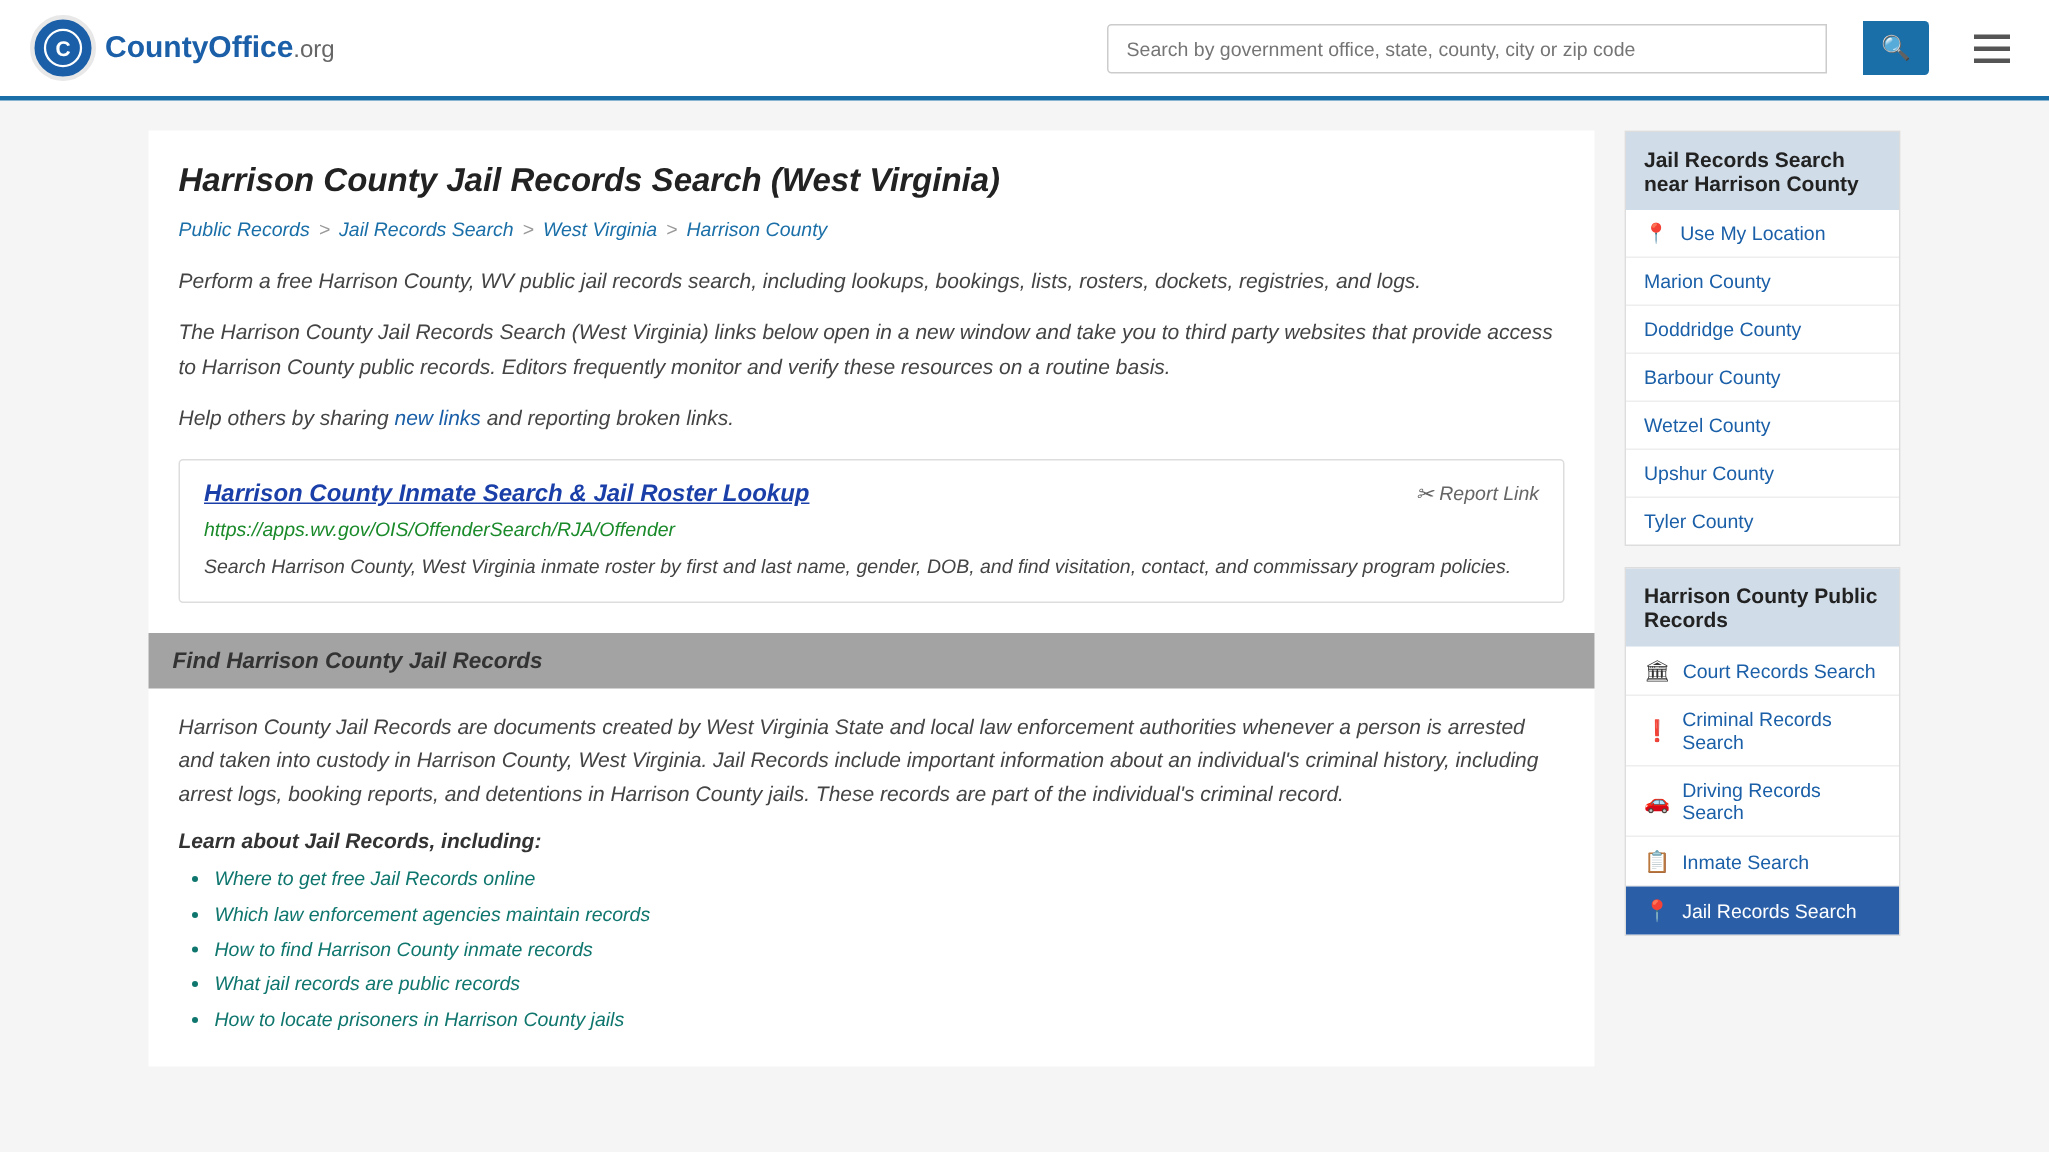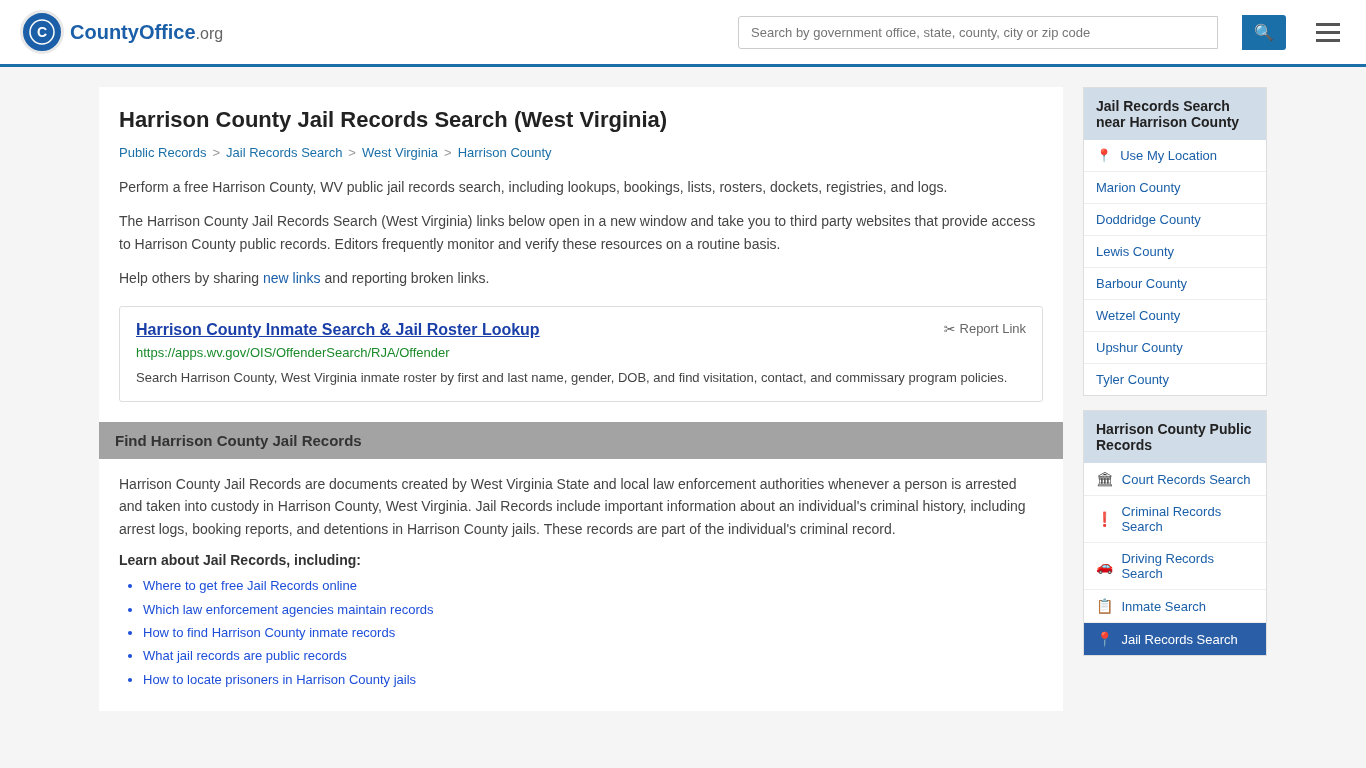--- a/index.html
+++ b/index.html
@@ -85,20 +85,21 @@
       max-width: 1200px;
       margin: 0 auto;
       padding: 20px 16px;
       display: flex;
       gap: 20px;
     }
     #content {
       flex: 1;
       background: #fff;
       padding: 20px;
+      font-style: italic;
     }
     #sidebar {
       width: 184px;
       flex-shrink: 0;
     }
 
     
     h1.page-title {
       font-size: 22px;
       font-weight: bold;
@@ -172,21 +173,21 @@
       background: #a3a3a3;
       padding: 10px 16px;
       margin: 20px -20px 14px -20px;
       font-weight: bold;
       font-size: 15px;
     }
 
     .body-text { font-size: 14px; color: #444; line-height: 1.6; margin-bottom: 12px; }
     .learn-heading { font-weight: bold; font-size: 14px; margin-bottom: 6px; }
     .bullet-list { padding-left: 24px; }
-    .bullet-list li { font-size: 13px; color: #1d4ed8; line-height: 1.8; }
+    .bullet-list li { font-size: 13px; color: #0f766e; line-height: 1.8; }
 
     
     .sidebar-section {
       background: #fff;
       margin-bottom: 14px;
       border: 1px solid #ddd;
     }
     .sidebar-section-header {
       background: #d0dce8;
       padding: 10px 12px;
@@ -305,23 +306,20 @@
       </div>
       <div id="county-list">
 
       <div class="sidebar-item">
             <a href="#" style="color:#1a5fa8;text-decoration:none;">Marion County</a>
           </div>
           <div class="sidebar-item">
             <a href="#" style="color:#1a5fa8;text-decoration:none;">Doddridge County</a>
           </div>
           <div class="sidebar-item">
-            <a href="#" style="color:#1a5fa8;text-decoration:none;">Lewis County</a>
-          </div>
-          <div class="sidebar-item">
             <a href="#" style="color:#1a5fa8;text-decoration:none;">Barbour County</a>
           </div>
           <div class="sidebar-item">
             <a href="#" style="color:#1a5fa8;text-decoration:none;">Wetzel County</a>
           </div>
           <div class="sidebar-item">
             <a href="#" style="color:#1a5fa8;text-decoration:none;">Upshur County</a>
           </div>
           <div class="sidebar-item">
             <a href="#" style="color:#1a5fa8;text-decoration:none;">Tyler County</a>

